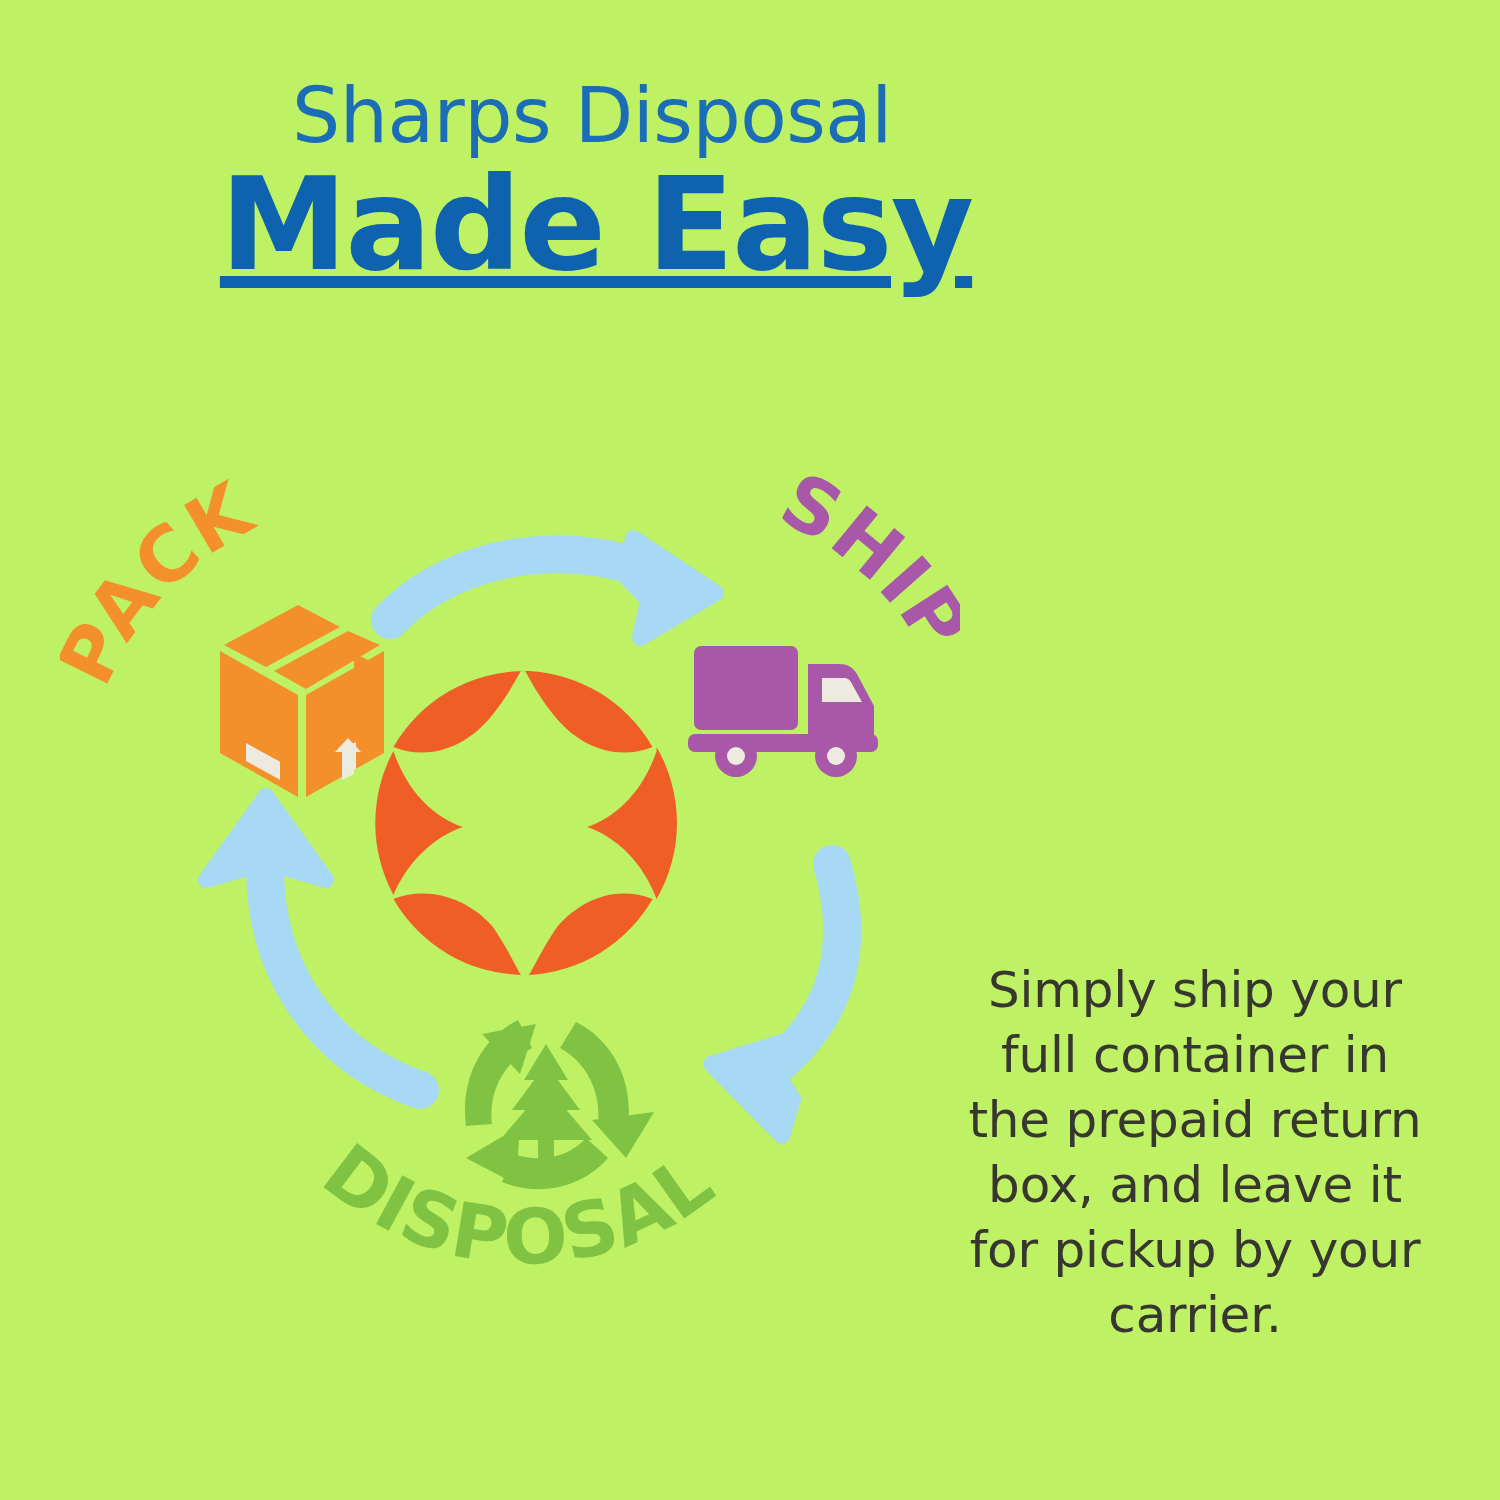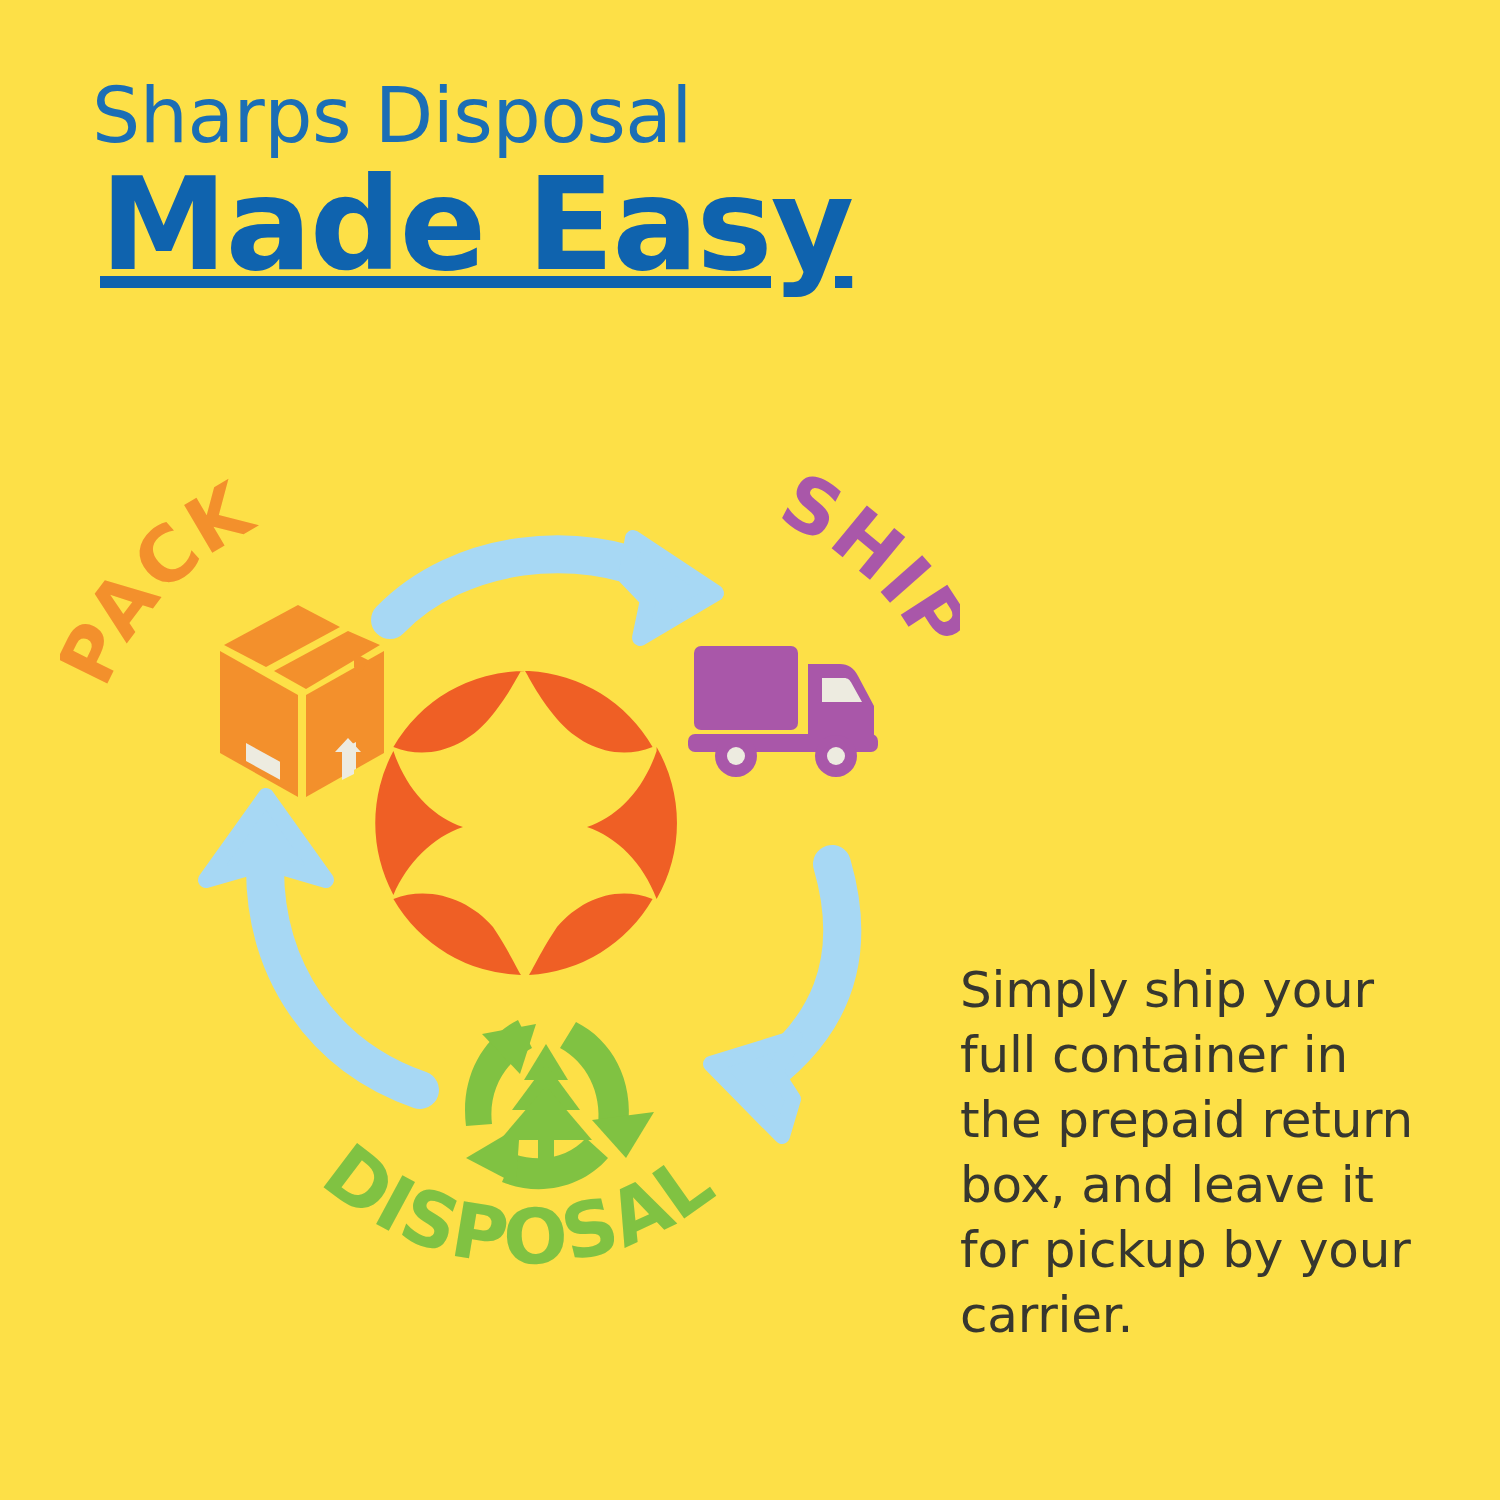--- a/index.html
+++ b/index.html
@@ -11,21 +11,22 @@
     height: 1500px;
     background: #EDEBE0;
     font-family: "Liberation Sans", sans-serif;
     overflow: hidden;
     position: relative;
   }
   #stage {
     position: relative;
     width: 1500px;
     height: 1500px;
-    background: #fde047;
+    background: #bef264;
+    text-align: center;
   }
 
   
   .heading-block {
     position: absolute;
     left: 92px;
     top: 78px;
     width: 1000px;
   }
   .title-line1 {

